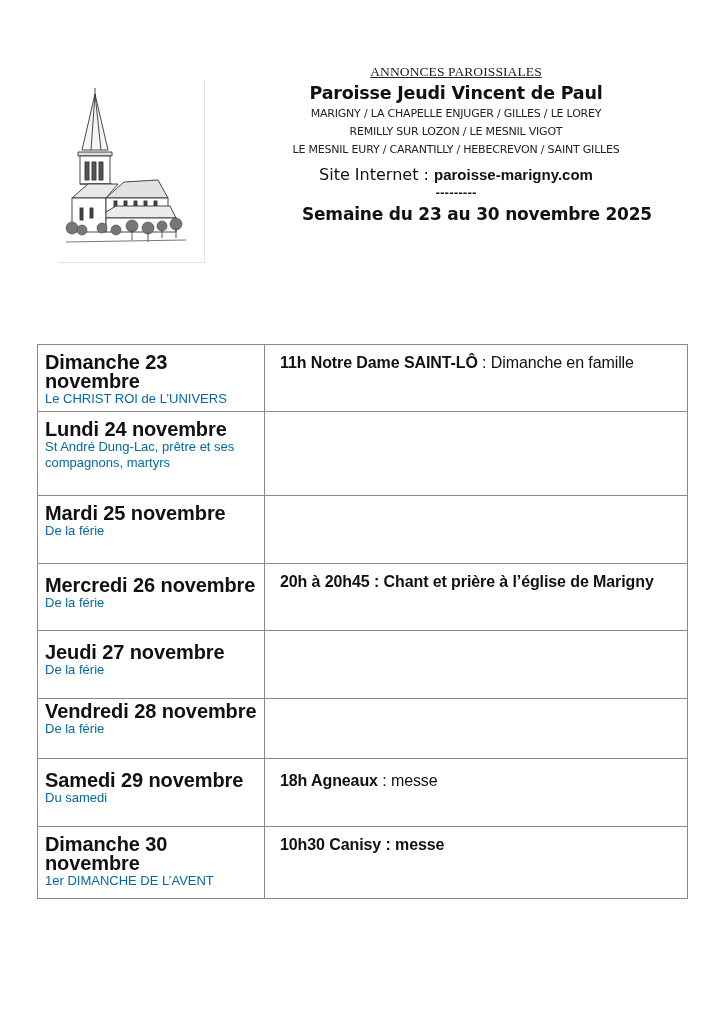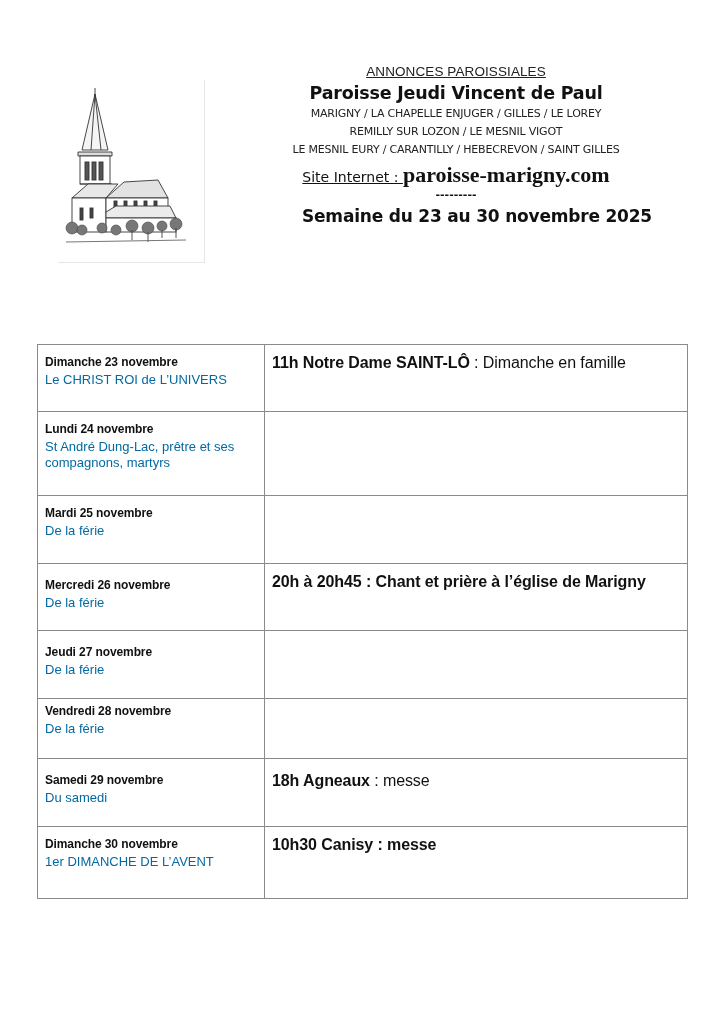--- a/index.html
+++ b/index.html
@@ -5,39 +5,39 @@
   html, body { margin: 0; padding: 0; background: #ffffff; }
   body { width: 724px; height: 1023px; position: relative; overflow: hidden; color: #111; font-family: "Liberation Sans", sans-serif; }
 
   .church-box {
     position: absolute; left: 58px; top: 80px; width: 146px; height: 182px;
     border-right: 1px solid #e6e6e6; border-bottom: 1px solid #e6e6e6;
   }
   .church-box svg { position: absolute; left: 0; top: 0; }
 
   .header { position: absolute; left: 260px; top: 62px; width: 392px; text-align: center; }
-  .h-annonces { font-family: Liberation Sans, sans-serif; font-size: 13.5px; text-decoration: underline; letter-spacing: 0.1px; line-height: 19px; color: #222; }
+  .h-annonces { font-family: Liberation Serif, serif; font-size: 13.5px; text-decoration: underline; letter-spacing: 0.1px; line-height: 19px; color: #222; }
   .h-paroisse { font-family: "DejaVu Sans", sans-serif; font-weight: bold; font-size: 17.5px; line-height: 24px; color: #111; letter-spacing: -0.2px; }
   .h-town { font-family: "DejaVu Sans", sans-serif; font-size: 11px; line-height: 18px; color: #222; letter-spacing: -0.2px; }
   .h-site { margin-top: 4px; font-size: 17px; line-height: 24px; color: #111; }
-  .h-site .lbl { font-family: "DejaVu Sans", sans-serif; font-size: 14px; text-decoration: underline; }
-  .h-site .url { font-family: Liberation Serif, serif; font-weight: bold; font-size: 22px; text-align: center; }
+  .h-site .lbl { font-family: "DejaVu Sans", sans-serif; font-size: 16px; }
+  .h-site .url { font-family: Liberation Sans, sans-serif; font-weight: bold; font-size: 15px; text-align: center; }
   .h-sep { font-family: "DejaVu Sans", sans-serif; font-weight: bold; font-size: 11px; line-height: 12px; color: #111; }
   .h-week { font-family: "DejaVu Sans", sans-serif; font-weight: bold; font-size: 17px; line-height: 30px; color: #111; letter-spacing: -0.2px; text-align: right; }
 
   table.schedule {
     position: absolute; left: 37px; top: 344px; width: 651px;
     border-collapse: collapse; table-layout: fixed;
   }
   table.schedule td { border: 1.5px solid #8a8a8a; vertical-align: top; padding: 0; }
   td.day-cell { width: 219px; padding: 8px 0 0 7px !important; }
   td.event-cell { padding: 8px 0 0 7px !important; }
-  .day-name { font-weight: bold; font-size: 12px; line-height: 19px; color: #111; letter-spacing: -0.1px; }
+  .day-name { font-weight: bold; font-size: 20px; line-height: 19px; color: #111; letter-spacing: -0.1px; }
   .day-feast { font-size: 13px; line-height: 16px; color: #0369a1; }
-  .event { font-size: 16px; line-height: 19px; color: #111; letter-spacing: -0.1px; }
+  .event { font-size: 16px; line-height: 19px; color: #111; letter-spacing: -0.1px; margin-left: 8px; }
   .event b { font-weight: bold; }
 </style>
 </head>
 <body>
 
 <div class="church-box">
   <svg width="146" height="182" viewBox="0 0 146 182" fill="none" stroke="#333" stroke-width="0.9">
 
     <line x1="37" y1="8" x2="37" y2="14"></line>
     <path d="M37 14 L24 70 L50 70 Z" fill="#f4f4f4"></path>

